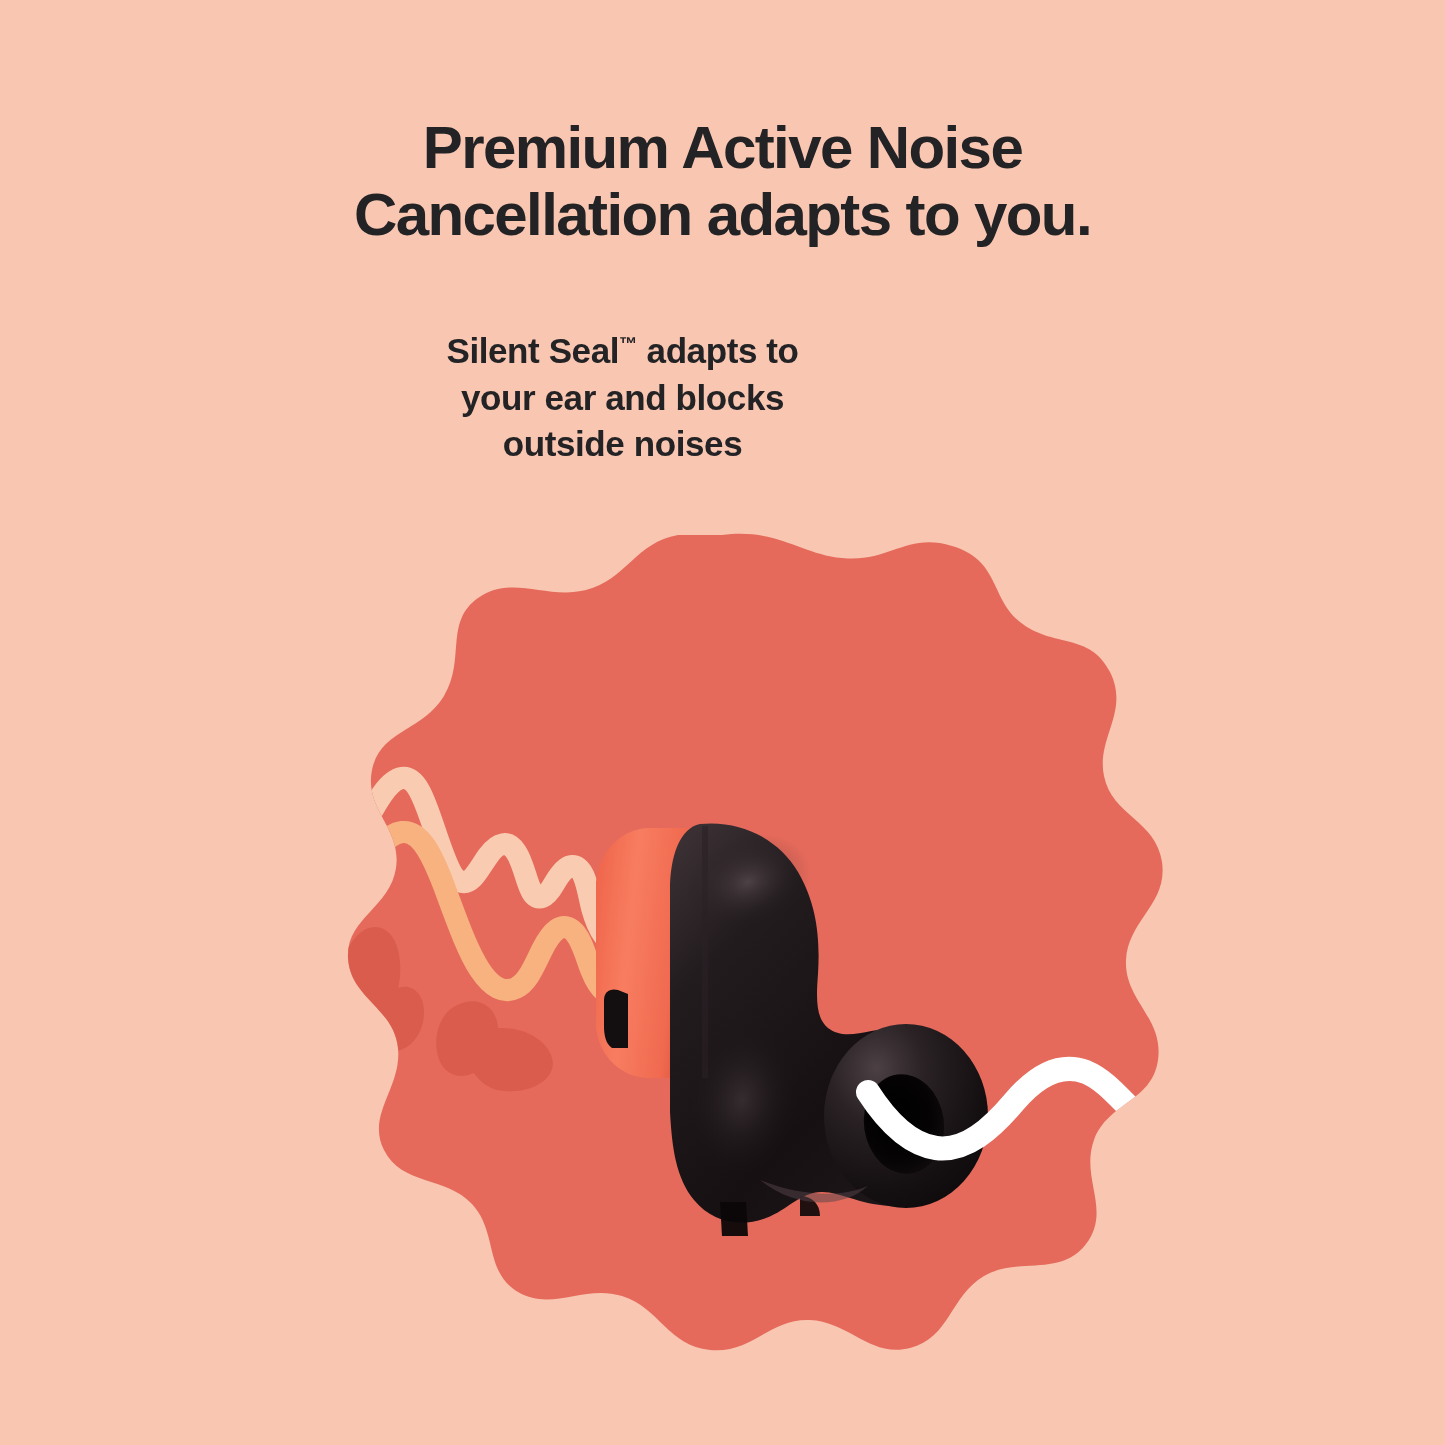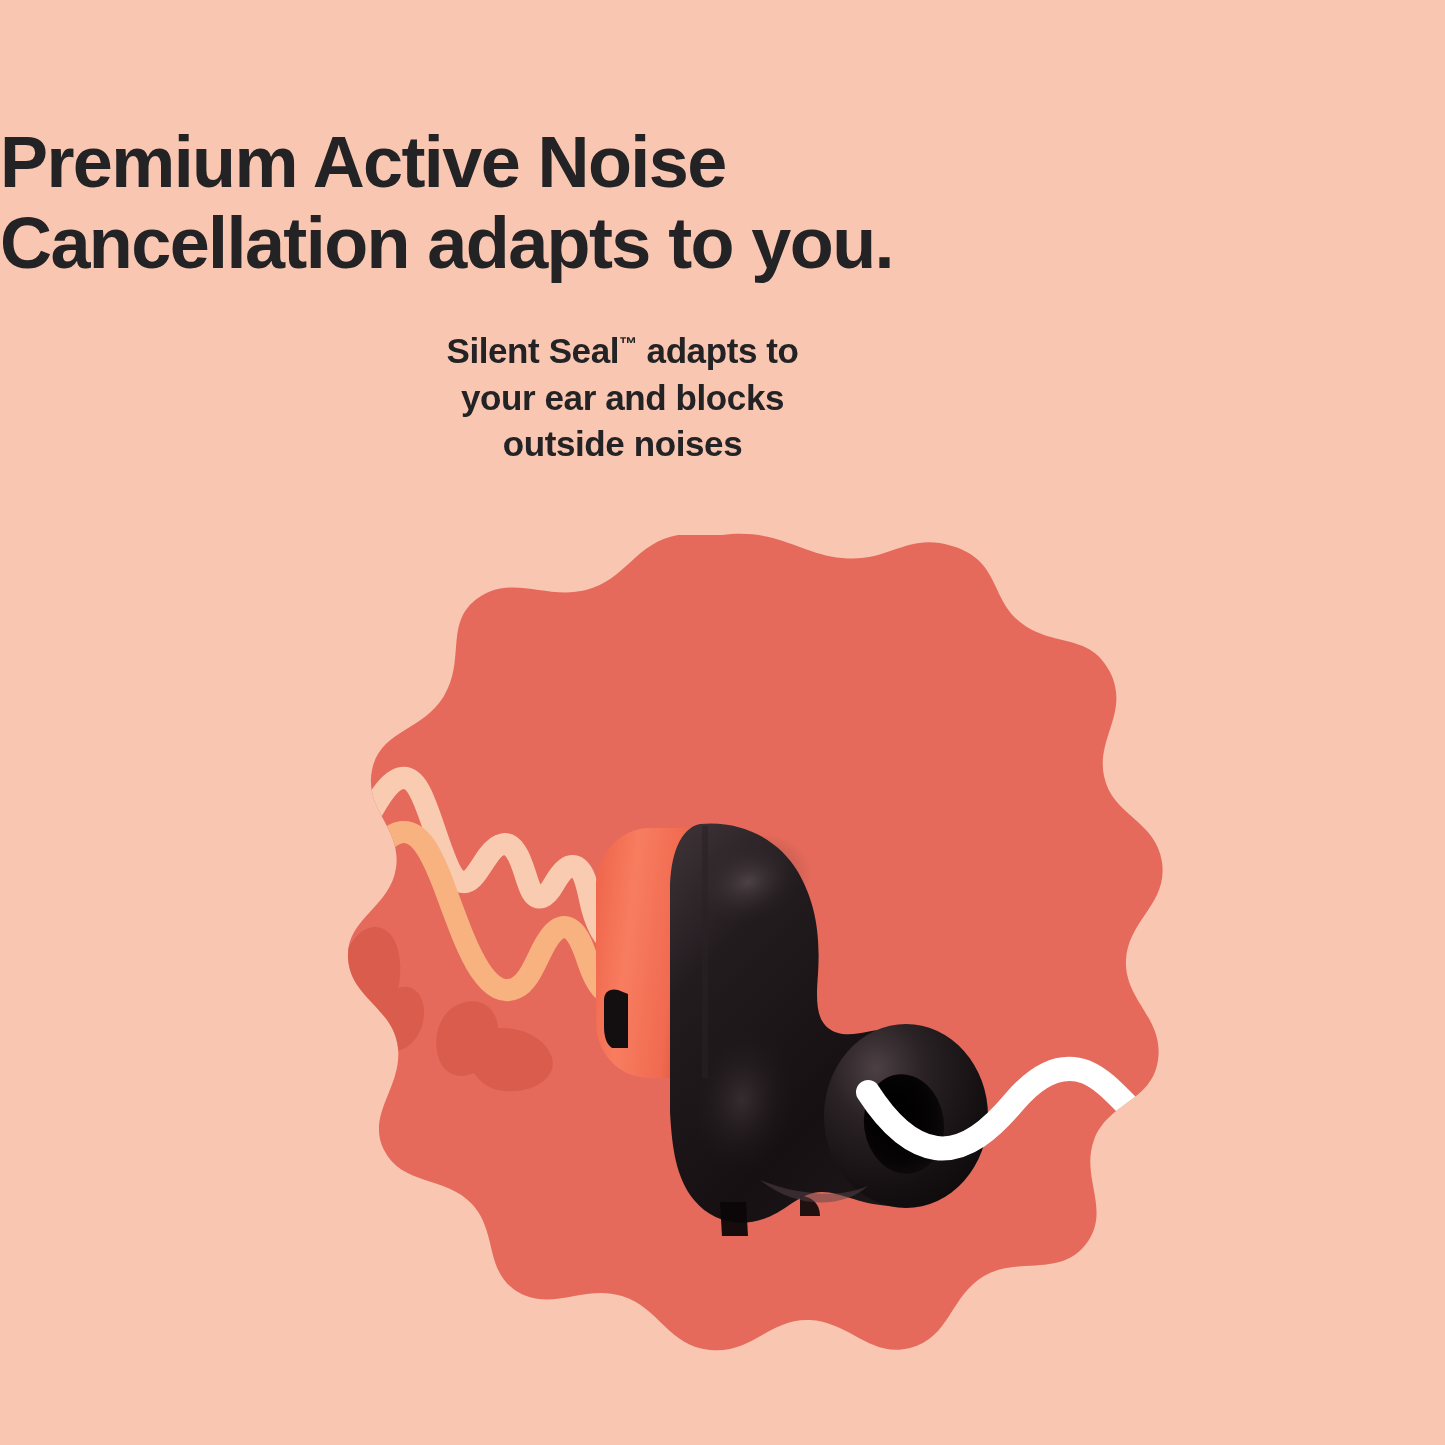--- a/index.html
+++ b/index.html
@@ -20,24 +20,25 @@
     background: #F8C6B1;
     overflow: hidden;
   }
 
   
   .headline {
     position: absolute;
     left: 0;
     top: 74px;
     width: 1445px;
+    text-align: center;
     color: #232326;
     font-family: "Liberation Sans", sans-serif;
     font-weight: 700;
-    font-size: 72px;
+    font-size: 60px;
     line-height: 1.12;
     letter-spacing: -1.6px;
     white-space: pre-line;
   }
 
   .captions {
     position: absolute;
     left: 0;
     top: 328px;
     width: 1445px;

